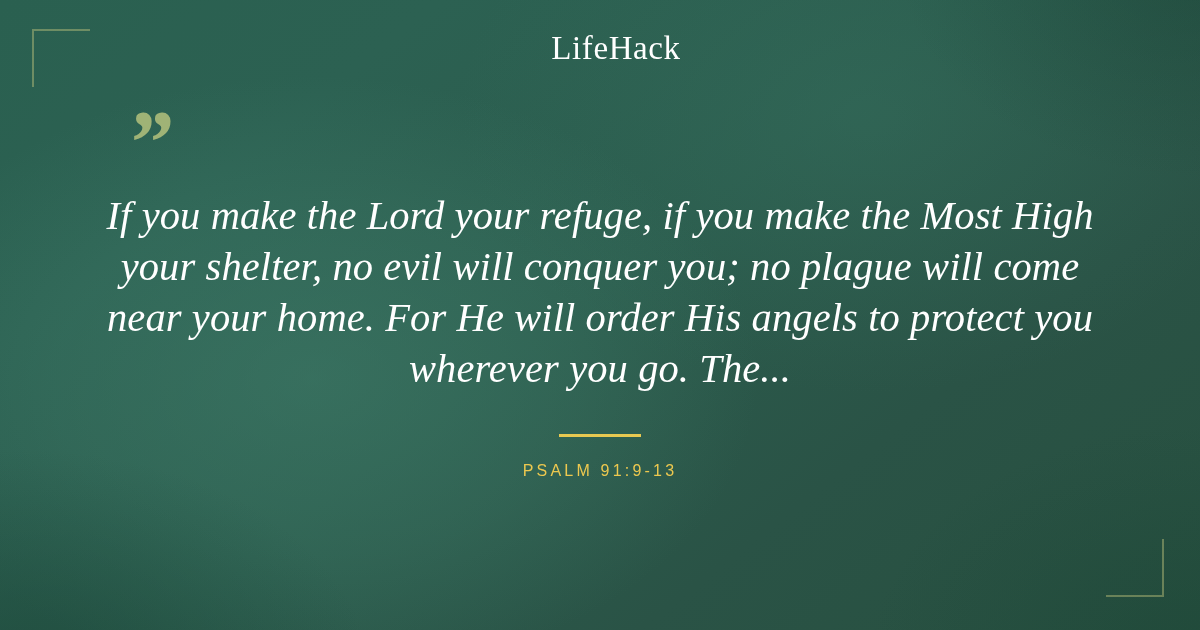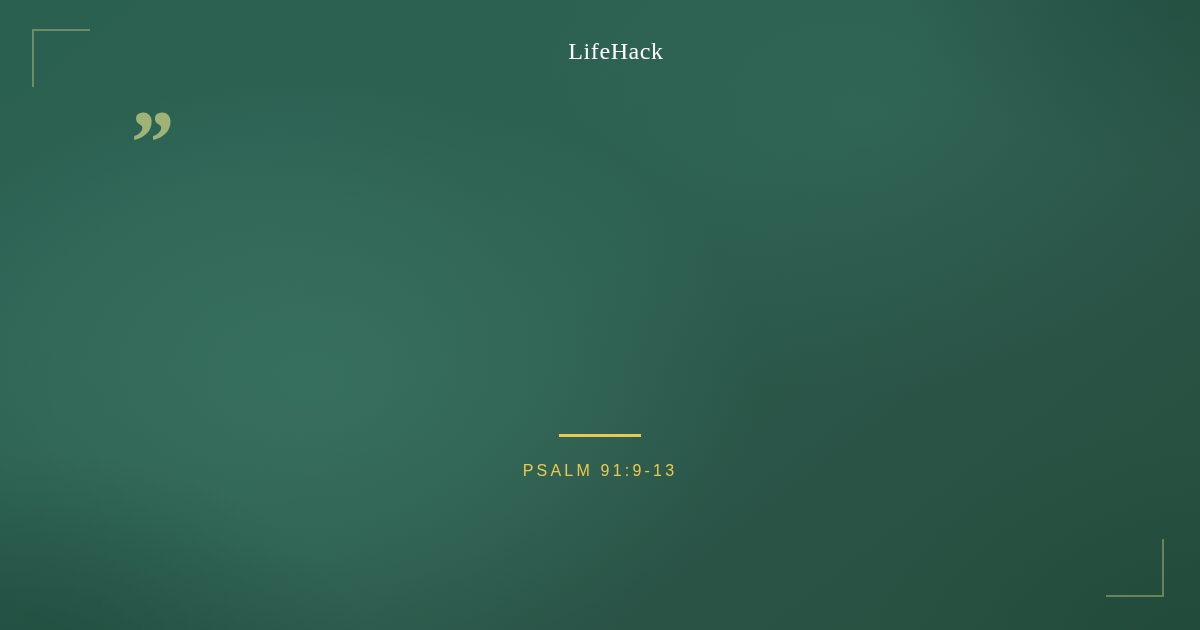--- a/index.html
+++ b/index.html
@@ -53,26 +53,26 @@
   .corner-br {
     bottom:33px;
     right:36px;
     border-bottom:2px solid rgba(206,206,128,0.42);
     border-right:2px solid rgba(206,206,128,0.42);
   }
 
   
   .brand {
     position:absolute;
-    top:38px;
+    top:30px;
     left:0;
     width:100%;
     text-align:center;
     font-family:"Liberation Serif", serif;
-    font-size:24px;
+    font-size:33px;
     letter-spacing:0.6px;
     color:#ffffff;
     font-weight:400;
     padding-left:32px;
   }
 
   
   .quote-mark {
     position:absolute;
     top:96px;
@@ -134,18 +134,21 @@
 
   <div class="vignette"></div>
 
   <div class="corner corner-tl"></div>
   <div class="corner corner-br"></div>
 
   <div class="brand">LifeHack</div>
 
   <div class="quote-mark">”</div>
 
+  <div class="quote-block">
+    <div class="quote-text">If you make the Lord your refuge, if you make the Most High your shelter, no evil will conquer you; no plague will come near your home. For He will order His angels to protect you wherever you go. The...</div>
+  </div>
 
   <div class="divider"></div>
 
   <div class="attribution">PSALM 91:9-13</div>
 
 </div>
 
 </body></html>

